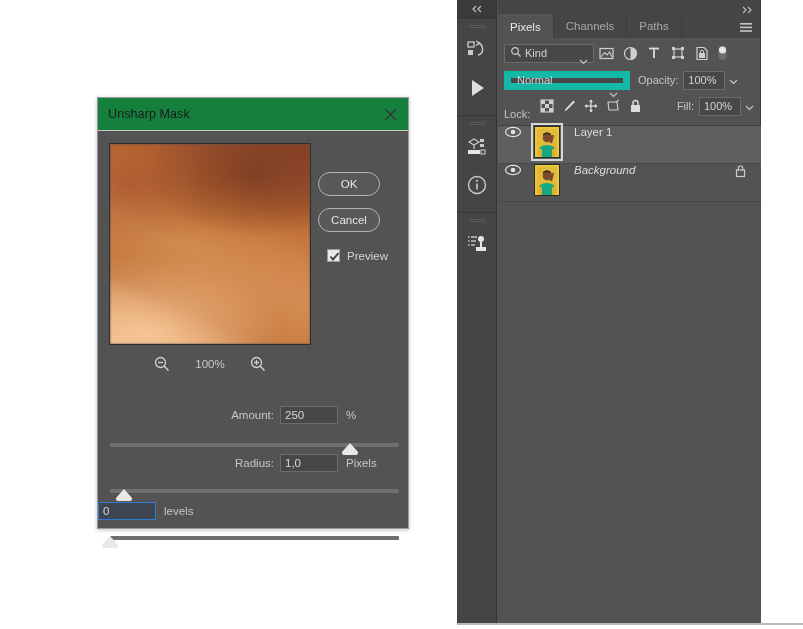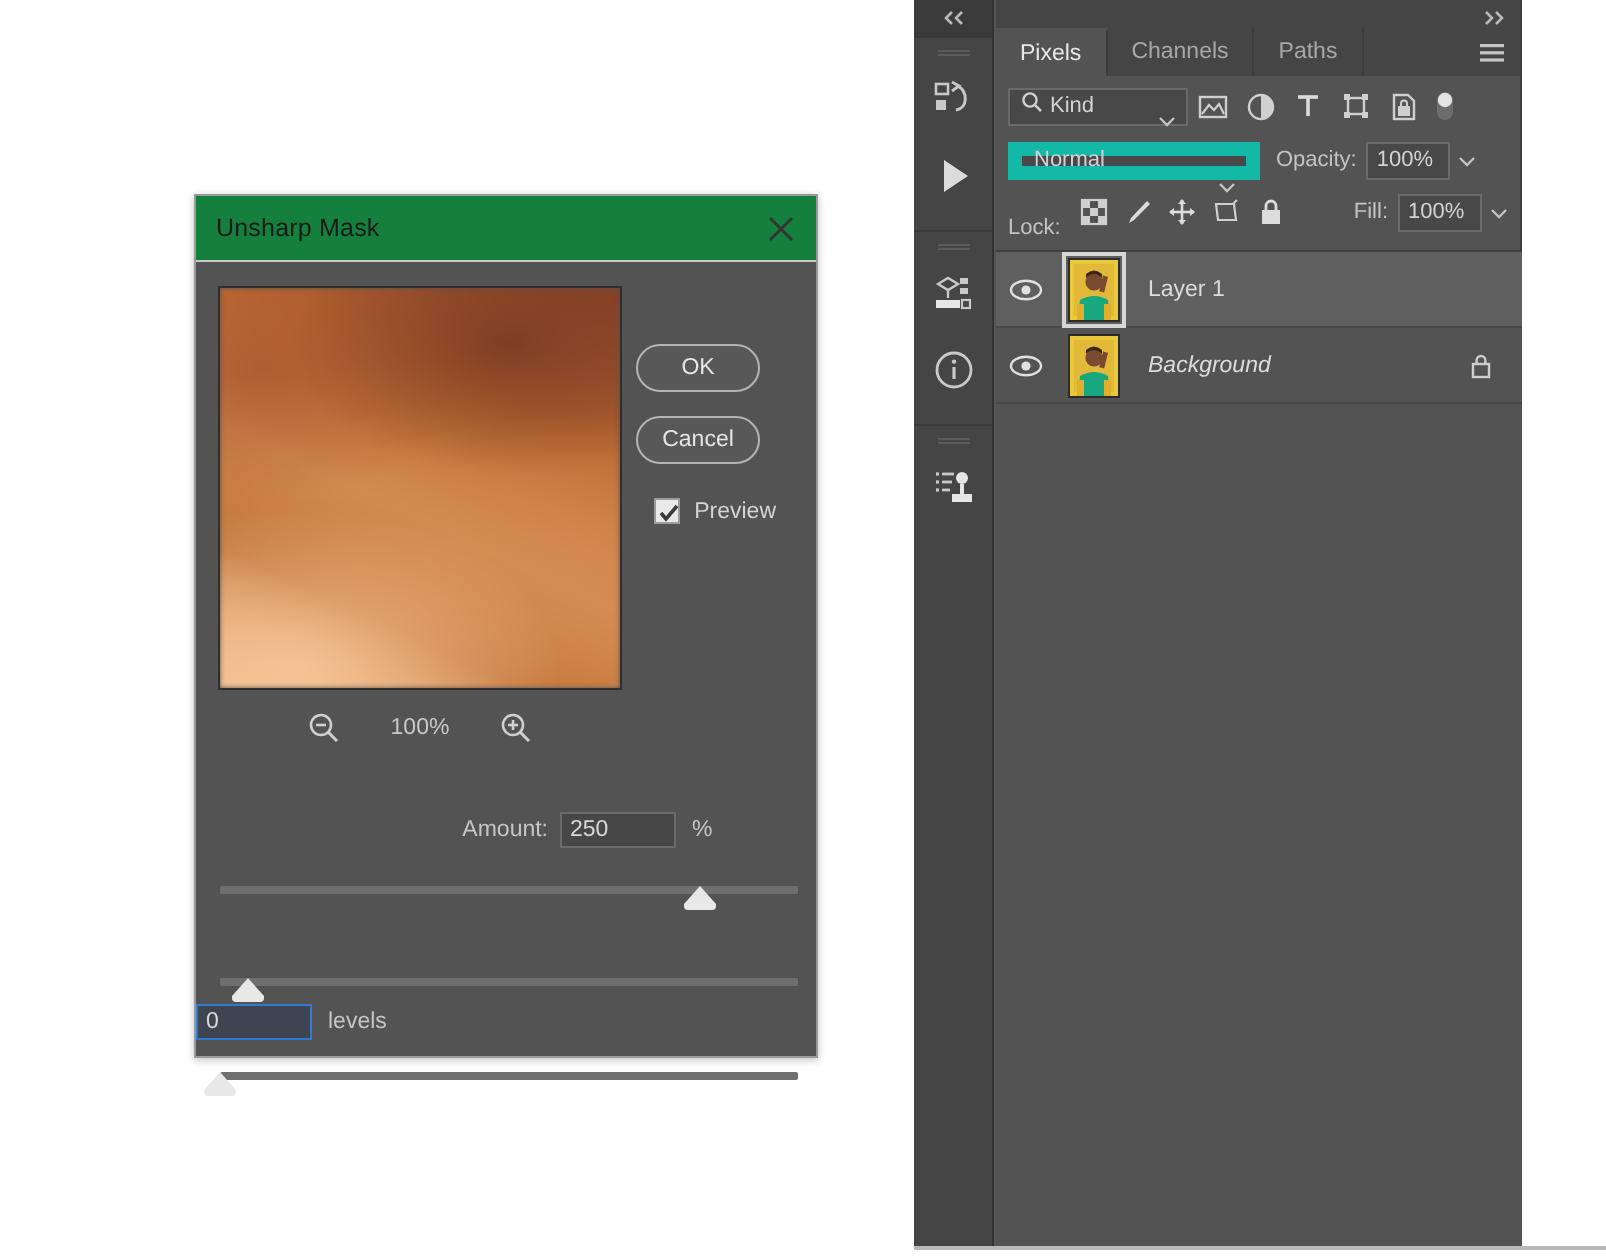--- a/index.html
+++ b/index.html
@@ -289,21 +289,21 @@
 
   #layer-list {
     position: absolute; left: 0; top: 125px;
     width: 263px; bottom: 0;
     background: #535353;
     border-top: 1px solid #3f3f3f;
   }
   .layer-row {
     position: relative;
     height: 38px;
-    display: flex; align-items: center;
+    display: flex; align-items: flex-start;
     border-bottom: 1px solid #484848;
     cursor: pointer;
   }
   .layer-row.selected { background: #5f5f5f; }
   .eye-cell {
     width: 30px; display: flex; align-items: center; justify-content: center;
     cursor: pointer;
   }
   .thumb-cell { width: 38px; display: flex; align-items: center; justify-content: center; }
   .layer-thumb {
@@ -385,20 +385,25 @@
 
       <div class="field-row" style="top:274px;">
         <span class="field-label">Amount:</span>
         <input class="field-input" type="text" value="250" style="">
         <span class="field-unit">%</span>
       </div>
       <div class="slider-track" style="top:312px;">
         <span class="slider-thumb" id="amount-thumb" style="left: 231.87px;"></span>
       </div>
 
+      <div class="field-row" style="top:322px;">
+        <span class="field-label">Radius:</span>
+        <input class="field-input" type="text" value="1,0" style="">
+        <span class="field-unit">Pixels</span>
+      </div>
       <div class="slider-track" style="top:358px;">
         <span class="slider-thumb" id="radius-thumb" style="left: 6.45px;"></span>
       </div>
 
       <div class="field-row" style="top:370px;">
         <input class="field-input focused" type="text" value="0" style="">
         <span class="field-unit">levels</span>
       </div>
       <div class="slider-track" style="top:405px;">
         <span class="slider-thumb" id="threshold-thumb" style="left: -8px;"></span>

